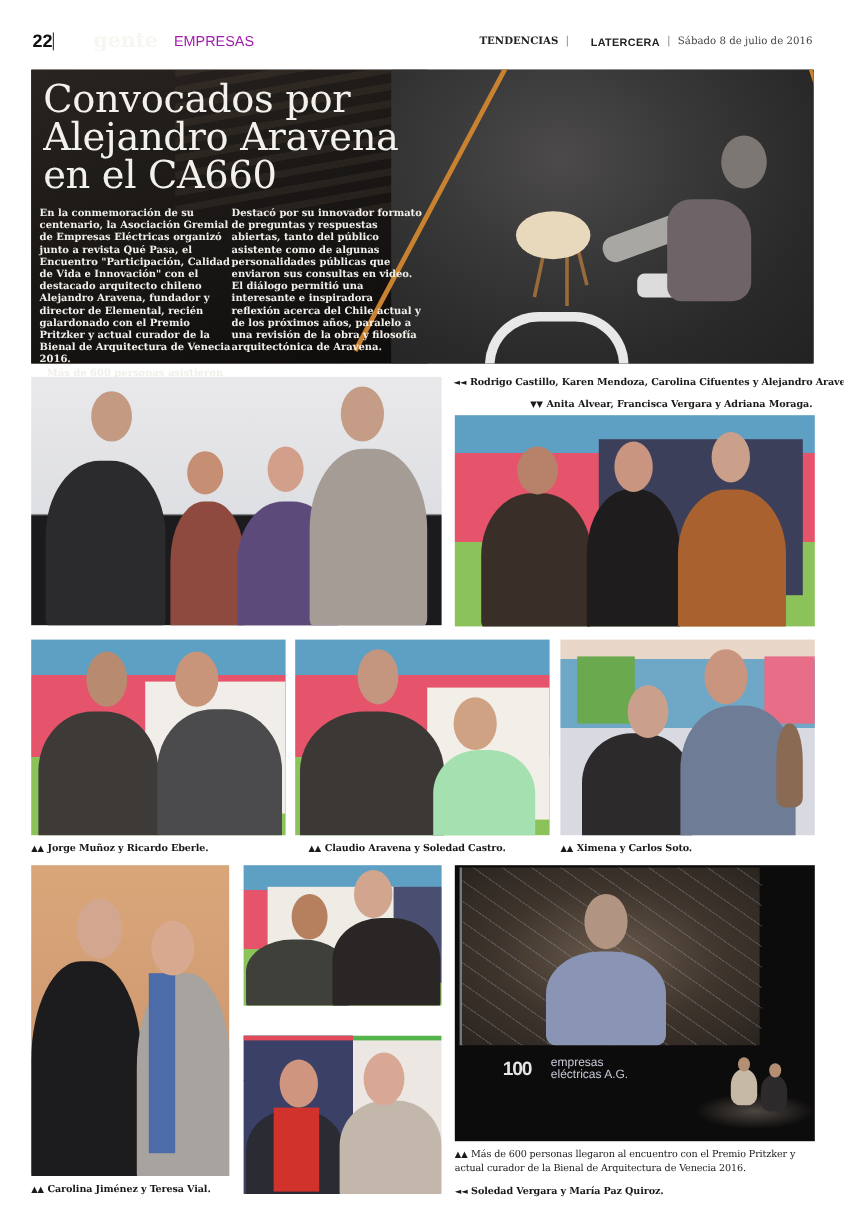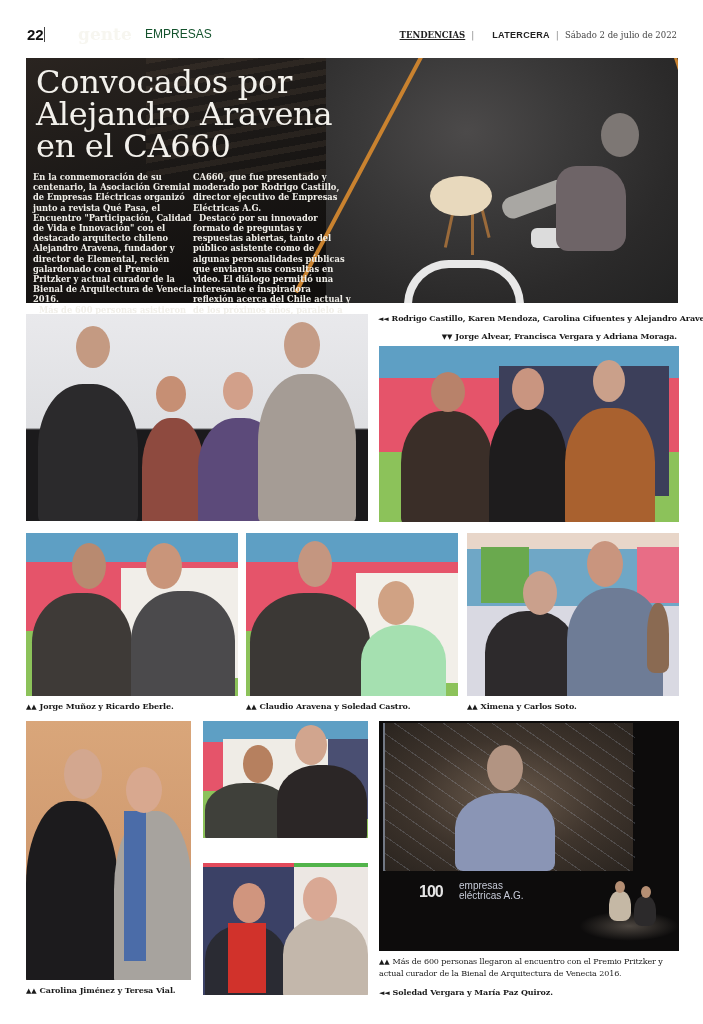--- a/index.html
+++ b/index.html
@@ -6,24 +6,24 @@
   html, body { width: 703px; height: 1024px; background: #ffffff; overflow: hidden; }
   body { position: relative; font-family: "DejaVu Serif", serif; color: #111; }
 
   .abs { position: absolute; }
 
   
   .hdr-num { left: 27px; top: 26px; font-family: "Liberation Sans", sans-serif; font-weight: bold; font-size: 15px; color: #111; }
   .hdr-bar { left: 44px; top: 27px; width: 1px; height: 15px; background: #444; }
   .hdr-gente { left: 27px; top: 26px; width: 113px; height: 20px; background: #e6e4d9; z-index: -1; }
   .hdr-gente-text { left: 78px; top: 24px; font-family: "DejaVu Serif", serif; font-weight: bold; font-size: 17px; color: #f7f6f0; letter-spacing: 0px; }
-  .hdr-section { left: 145px; top: 27px; font-family: "Liberation Sans", sans-serif; font-size: 12px; color: #14532d; }
+  .hdr-section { left: 145px; top: 27px; font-family: "Liberation Sans", sans-serif; font-size: 12px; color: #a21caf; }
   .hdr-right { right: 26px; top: 30px; font-size: 9px; color: #222; display: flex; gap: 6px; align-items: center; }
   .hdr-right .b { font-family: "Liberation Sans", sans-serif; font-weight: bold; letter-spacing: 0.3px; padding-left: 12px; }
-  .hdr-right .serif-b { font-family: "DejaVu Serif", serif; font-weight: bold; font-size: 8.5px; text-decoration: underline; }
+  .hdr-right .serif-b { font-family: "DejaVu Serif", serif; font-weight: bold; font-size: 8.5px; }
   .hdr-right .sep { color: #888; }
   .hdr-right .date { font-family: "DejaVu Serif", serif; color: #444; font-size: 8.5px; }
 
   
   .hero { left: 26px; top: 58px; width: 652px; height: 245px; background: #1a1817; overflow: hidden; }
   .hero .crowd { position: absolute; left: 0; top: 0; width: 330px; height: 245px;
      background: linear-gradient(160deg, #2a2420 0%, #1c1917 40%, #0e0c0b 100%); }
   .hero .crowd::after { content: ""; position: absolute; left: 120px; top: 0; width: 220px; height: 120px;
      background: repeating-linear-gradient(170deg, rgba(120,100,80,0.15) 0 6px, rgba(0,0,0,0) 6px 14px); }
   .hero .stage { position: absolute; left: 300px; top: 0; width: 352px; height: 245px;
@@ -69,21 +69,21 @@
 <div class="abs hdr-gente"></div>
 <div class="abs hdr-num">22</div>
 <div class="abs hdr-bar"></div>
 <div class="abs hdr-gente-text">gente</div>
 <div class="abs hdr-section">EMPRESAS</div>
 <div class="abs hdr-right">
   <span class="serif-b">TENDENCIAS</span>
   <span class="sep">|</span>
   <span class="b">LATERCERA</span>
   <span class="sep">|</span>
-  <span class="date">Sábado 2 de julio de 2022</span>
+  <span class="date">Sábado 8 de julio de 2016</span>
 </div>
 
 <div class="abs hero">
   <div class="crowd"></div>
   <div class="stage"></div>
   <div class="edge"></div>
   <div class="edge2"></div>
   <div class="table-leg1"></div>
   <div class="table-leg2"></div>
   <div class="table-leg3"></div>
@@ -93,40 +93,39 @@
   <div class="person-body"></div>
   <div class="person-head"></div>
   <div class="chair2"></div>
 </div>
 <h1 class="abs hero-title">Convocados por Alejandro Aravena en el CA660</h1>
 <div class="abs hero-body col1">
   <p>En la conmemoración de su centenario, la Asociación Gremial de Empresas Eléctricas organizó junto a revista Qué Pasa, el Encuentro "Participación, Calidad de Vida e Innovación" con el destacado arquitecto chileno Alejandro Aravena, fundador y director de Elemental, recién galardonado con el Premio Pritzker y actual curador de la Bienal de Arquitectura de Venecia 2016.</p>
   <p>Más de 600 personas asistieron al evento, realizado en el Centro CorpArtes</p>
 </div>
 <div class="abs hero-body col2">
-  <p>CA660, que fue presentado y moderado por Rodrigo Castillo, director ejecutivo de Empresas Eléctricas A.G.</p>
   <p>Destacó por su innovador formato de preguntas y respuestas abiertas, tanto del público asistente como de algunas personalidades públicas que enviaron sus consultas en video. El diálogo permitió una interesante e inspiradora reflexión acerca del Chile actual y de los próximos años, paralelo a una revisión de la obra y filosofía arquitectónica de Aravena.</p>
 </div>
 
 <div class="abs photo ph-bg-screen" style="left:26px; top:314px; width:342px; height:207px;">
   <div class="figure" style="left:12px; top:70px; width:100px; height:140px; background:#2b2a2c;"></div>
   <div class="head" style="left:50px; top:12px; width:34px; height:42px; background:#c49a82;"></div>
   <div class="figure" style="left:116px; top:104px; width:62px; height:110px; background:#8e4a3f;"></div>
   <div class="head" style="left:130px; top:62px; width:30px; height:36px; background:#c68f74;"></div>
   <div class="figure" style="left:172px; top:104px; width:84px; height:110px; background:#5c4a7a;"></div>
   <div class="head" style="left:197px; top:58px; width:30px; height:38px; background:#d2a08a;"></div>
   <div class="figure" style="left:232px; top:60px; width:98px; height:150px; background:#a59c95;"></div>
   <div class="head" style="left:258px; top:8px; width:36px; height:46px; background:#c59c86;"></div>
 </div>
 <div class="abs caption" style="left:378px; top:313px;">
   <span class="arr">◄◄</span><span>Rodrigo Castillo, Karen Mendoza, Carolina Cifuentes y Alejandro Aravena.</span>
 </div>
 
 <div class="abs caption" style="right:26px; top:331px;">
-  <span class="arr">▼▼</span><span>Jorge Alvear, Francisca Vergara y Adriana Moraga.</span>
+  <span class="arr">▼▼</span><span>Anita Alvear, Francisca Vergara y Adriana Moraga.</span>
 </div>
 <div class="abs photo ph-bg-panels" style="left:379px; top:346px; width:300px; height:176px;">
   <div class="abs" style="left:120px; top:20px; width:170px; height:130px; background:#3c3f5a;"></div>
   <div class="figure" style="left:22px; top:65px; width:92px; height:115px; background:#3a2e28;"></div>
   <div class="head" style="left:52px; top:26px; width:34px; height:40px; background:#b8826a;"></div>
   <div class="figure" style="left:110px; top:62px; width:78px; height:120px; background:#1e1c1d;"></div>
   <div class="head" style="left:133px; top:22px; width:32px; height:42px; background:#c99580;"></div>
   <div class="figure" style="left:186px; top:62px; width:90px; height:120px; background:#a9612f;"></div>
   <div class="head" style="left:214px; top:14px; width:32px; height:42px; background:#caa08a;"></div>
 </div>
@@ -142,21 +141,21 @@
   <span class="arr">▲▲</span><span>Jorge Muñoz y Ricardo Eberle.</span>
 </div>
 
 <div class="abs photo ph-bg-panels" style="left:246px; top:533px; width:212px; height:163px;">
   <div class="abs" style="left:110px; top:40px; width:102px; height:110px; background:#f2efe9;"></div>
   <div class="figure" style="left:4px; top:60px; width:120px; height:110px; background:#3b3835;"></div>
   <div class="head" style="left:52px; top:8px; width:34px; height:46px; background:#c49680;"></div>
   <div class="figure" style="left:115px; top:92px; width:85px; height:80px; background:#a5e0b0;"></div>
   <div class="head" style="left:132px; top:48px; width:36px; height:44px; background:#d0a284;"></div>
 </div>
-<div class="abs caption" style="left:246px; top:701px;text-align:center;">
+<div class="abs caption" style="left:257px; top:701px;text-align:center;">
   <span class="arr">▲▲</span><span>Claudio Aravena y Soledad Castro.</span>
 </div>
 
 <div class="abs photo" style="left:467px; top:533px; width:212px; height:163px; background:linear-gradient(180deg,#e8d6c9 0 10%, #6fa7c6 10% 45%, #d9d9e2 45% 100%);">
   <div class="abs" style="left:14px; top:14px; width:48px; height:56px; background:#6aa94e;"></div>
   <div class="abs" style="left:170px; top:14px; width:42px; height:56px; background:#e86d86;"></div>
   <div class="figure" style="left:18px; top:78px; width:92px; height:92px; background:#2d2a2c;"></div>
   <div class="head" style="left:56px; top:38px; width:34px; height:44px; background:#caa08c;"></div>
   <div class="figure" style="left:100px; top:55px; width:96px; height:115px; background:#6e7c96;"></div>
   <div class="head" style="left:120px; top:8px; width:36px; height:46px; background:#c9957e;"></div>

